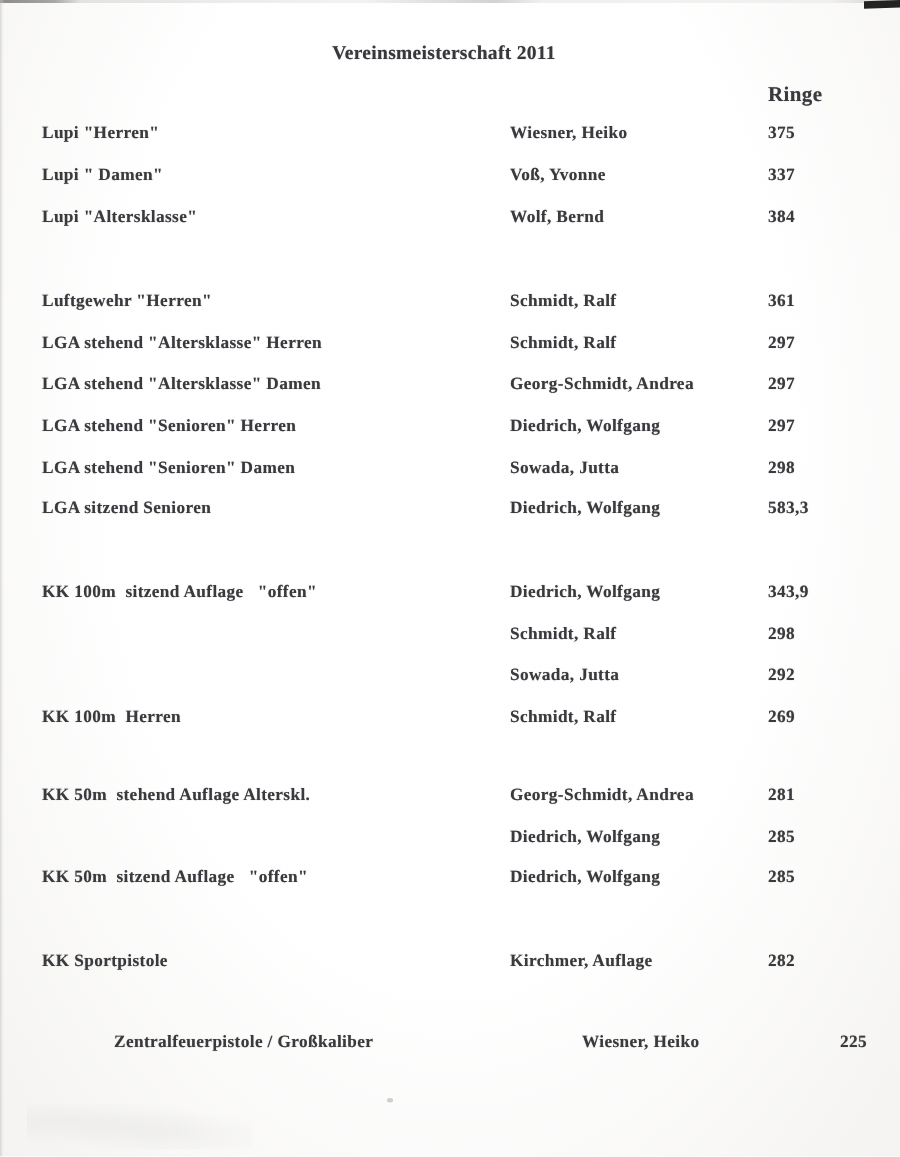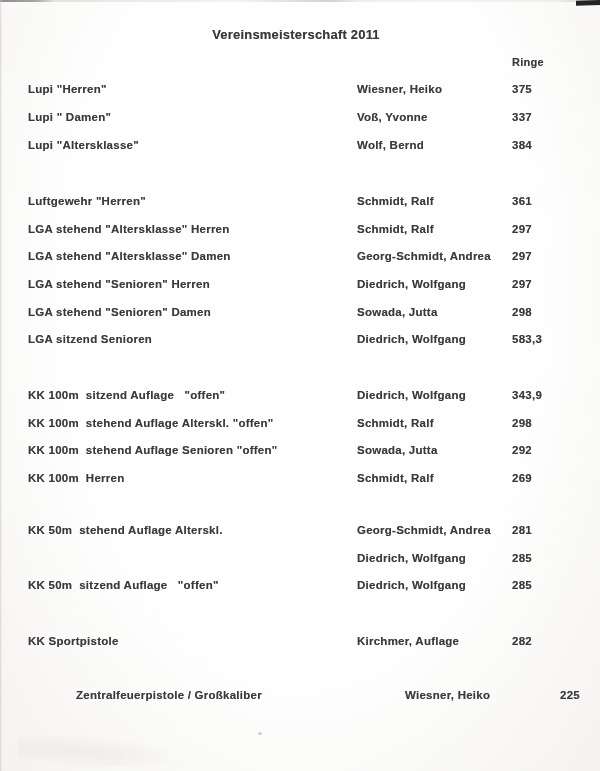--- a/index.html
+++ b/index.html
@@ -9,20 +9,21 @@
     overflow: hidden;
     background: #ffffff;
   }
   .page {
     position: relative;
     width: 600px; height: 771px;
     background:
       radial-gradient(ellipse at 50% 38%, rgba(255,255,255,0.9) 55%, rgba(243,242,240,0.9) 100%),
       #fcfbfa;
     color: #3a3a3e;
+    font-family: Liberation Serif, serif;
   }
   
   .edge-top-hairline {
     position: absolute; top: 0; left: 0; width: 600px; height: 2px;
     background: linear-gradient(90deg,
       #8b8b8d 0%, #a7a6a6 6%, rgba(200,198,196,0.45) 9%,
       rgba(215,213,211,0.30) 40%,
       rgba(175,173,171,0.55) 55%, rgba(205,203,201,0.30) 60%,
       rgba(210,208,206,0.25) 92%, rgba(150,150,150,0.4) 100%);
   }
@@ -49,21 +50,21 @@
   
   .doc-title {
     position: absolute; top: 27px; left: 0; width: 592px;
     text-align: center;
     font-size: 13px; font-weight: 700; letter-spacing: 0.2px;
     color: #38383c;
     text-shadow: 0 0 0.6px rgba(56,56,60,0.55);
   }
   .score-header {
     position: absolute; top: 56px; left: 512px;
-    font-size: 11px; font-weight: 700; letter-spacing: 0.25px;
+    font-size: 14px; font-weight: 700; letter-spacing: 0.25px;
     text-shadow: 0 0 0.6px rgba(58,58,62,0.5);
   }
   .group { position: absolute; left: 0; width: 600px; }
   .g-a { top: 75px;    }
   .g-b { top: 187.2px; }
   .g-c { top: 381.3px; }
   .g-d { top: 516.3px; }
   .g-e { top: 627px;   }
   .g-f { top: 681px; padding-left: 48px;   }
   .g-a .row, .g-e .row, .g-f .row { height: 28px; }
@@ -71,21 +72,21 @@
   .g-c .row, .g-d .row { height: 27.5px; }
   .row { position: relative; width: 600px; }
   .row span {
     position: absolute; top: 50%; transform: translateY(-50%);
     font-size: 11.5px; font-weight: 700; letter-spacing: 0.25px;
     white-space: pre;
     color: #3a3a3e;
     text-shadow: 0 0 0.6px rgba(58,58,62,0.5);
   }
   .c1 { left: 28px; }
-  .c2 { left: 340px; margin-left: 17px; }
+  .c2 { left: 340px; }
   .c3 { left: 512px; }
 </style>
 </head>
 <body>
 
 <div class="page">
 
   <div class="edge-top-hairline"></div>
   <div class="corner-mark-tr"></div>
   <div class="edge-left-strip"></div>
@@ -146,26 +147,24 @@
     </div>
   </div>
 
   <div class="group g-c">
     <div class="row">
       <span class="c1">KK 100m  sitzend Auflage   "offen"</span>
       <span class="c2">Diedrich, Wolfgang</span>
       <span class="c3">343,9</span>
     </div>
     <div class="row">
-      <span class="c1">KK 100m  stehend Auflage Alterskl. "offen"</span>
       <span class="c2">Schmidt, Ralf</span>
       <span class="c3">298</span>
     </div>
     <div class="row">
-      <span class="c1">KK 100m  stehend Auflage Senioren "offen"</span>
       <span class="c2">Sowada, Jutta</span>
       <span class="c3">292</span>
     </div>
     <div class="row">
       <span class="c1">KK 100m  Herren</span>
       <span class="c2">Schmidt, Ralf</span>
       <span class="c3">269</span>
     </div>
   </div>
 

